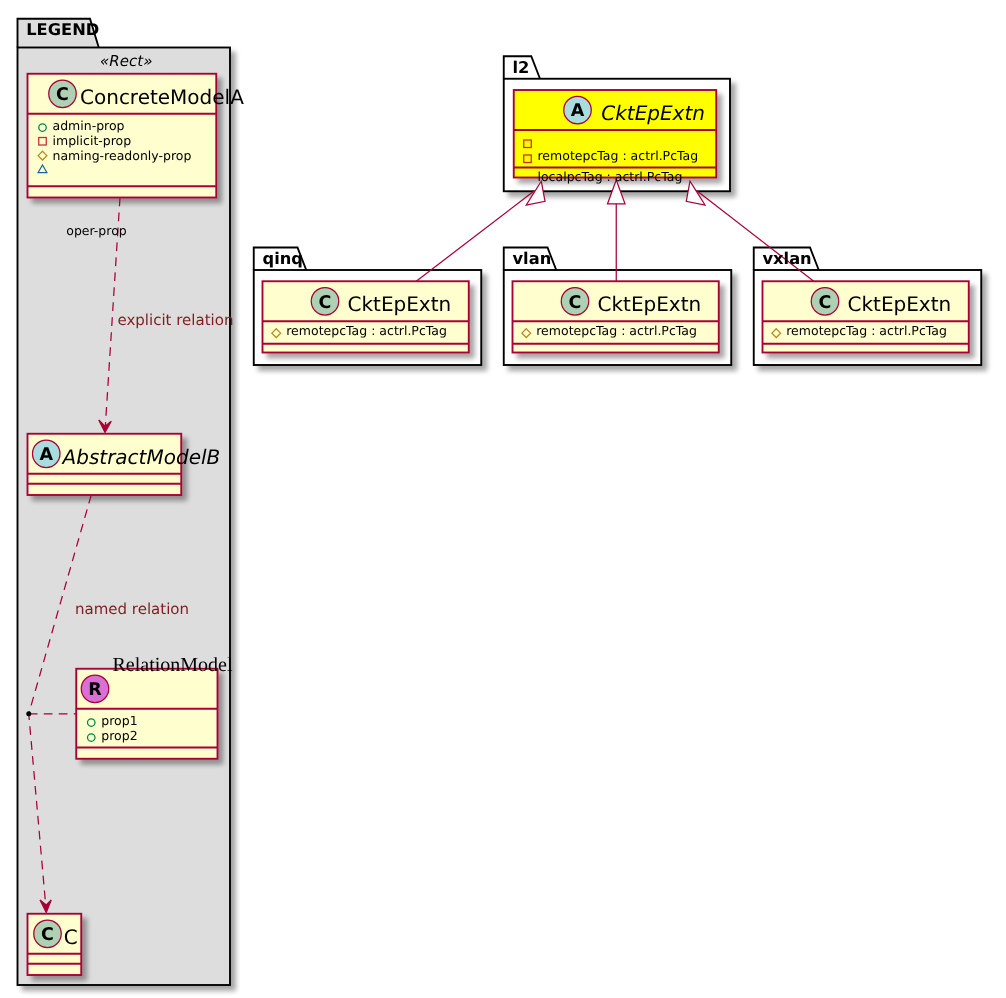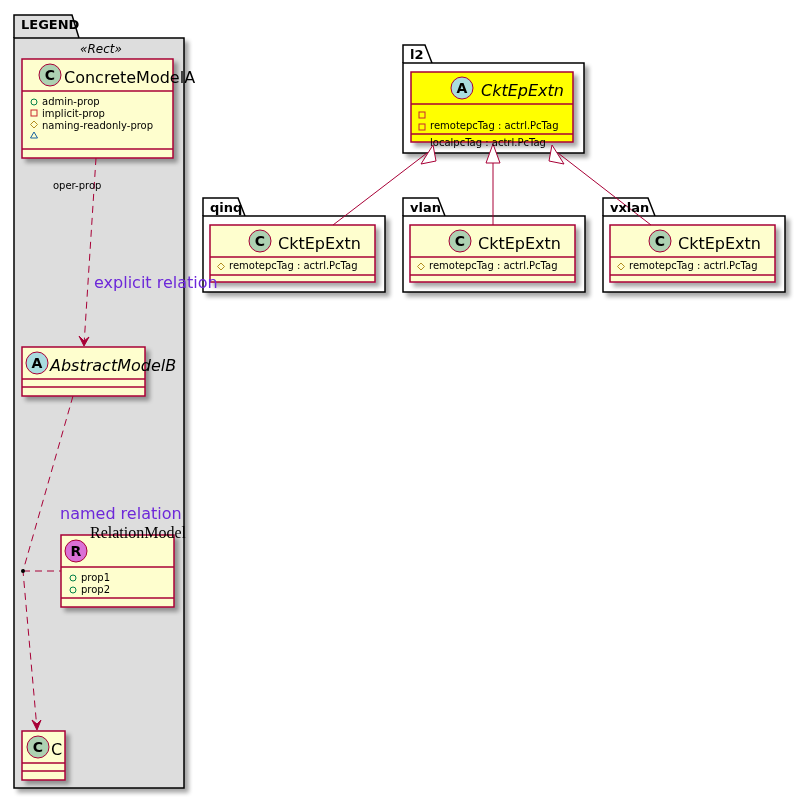--- a/index.html
+++ b/index.html
@@ -5,21 +5,21 @@
   html, body { margin: 0; padding: 0; background: #ffffff; }
   body { width: 805px; height: 798px; position: relative; overflow: hidden;
          font-family: "DejaVu Sans", sans-serif; }
   #canvas { position: absolute; left: 0; top: 0; width: 805px; height: 798px; }
   .pkg-tab { position: absolute; font-weight: bold; font-size: 13px; color: #000;
              font-family: "DejaVu Sans", sans-serif; line-height: 18px; padding-left: 6px; }
   .pkg-stereo { position: absolute; font-style: italic; font-size: 12px; color: #000; text-align: center; }
   .cls-name { position: absolute; font-size: 16px; color: #000; white-space: nowrap; }
   .cls-name.italic { font-style: italic; }
   .attr { position: absolute; font-size: 10px; color: #000; white-space: nowrap; }
-  .lbl { position: absolute; font-size: 16px; color: #6d28d9; white-space: nowrap; margin-top: 24px; }
+  .lbl { position: absolute; font-size: 12px; color: #7f1d1d; white-space: nowrap; }
 </style>
 </head>
 <body>
 
 <svg id="canvas" width="805" height="798" viewBox="0 0 805 798" xmlns="http://www.w3.org/2000/svg">
   <defs>
     <filter id="shadow" x="-10%" y="-10%" width="130%" height="130%">
       <feGaussianBlur in="SourceAlpha" stdDeviation="2"></feGaussianBlur>
       <feOffset dx="4" dy="4" result="ob"></feOffset>
       <feComponentTransfer>

